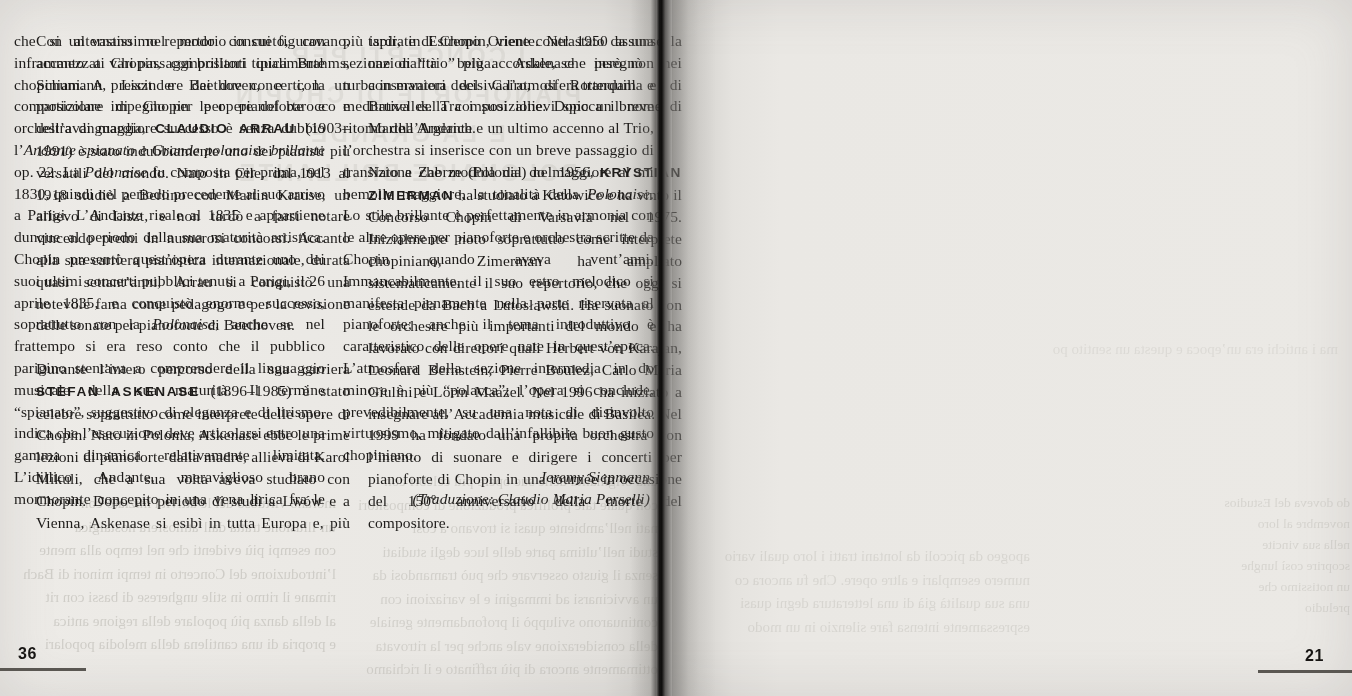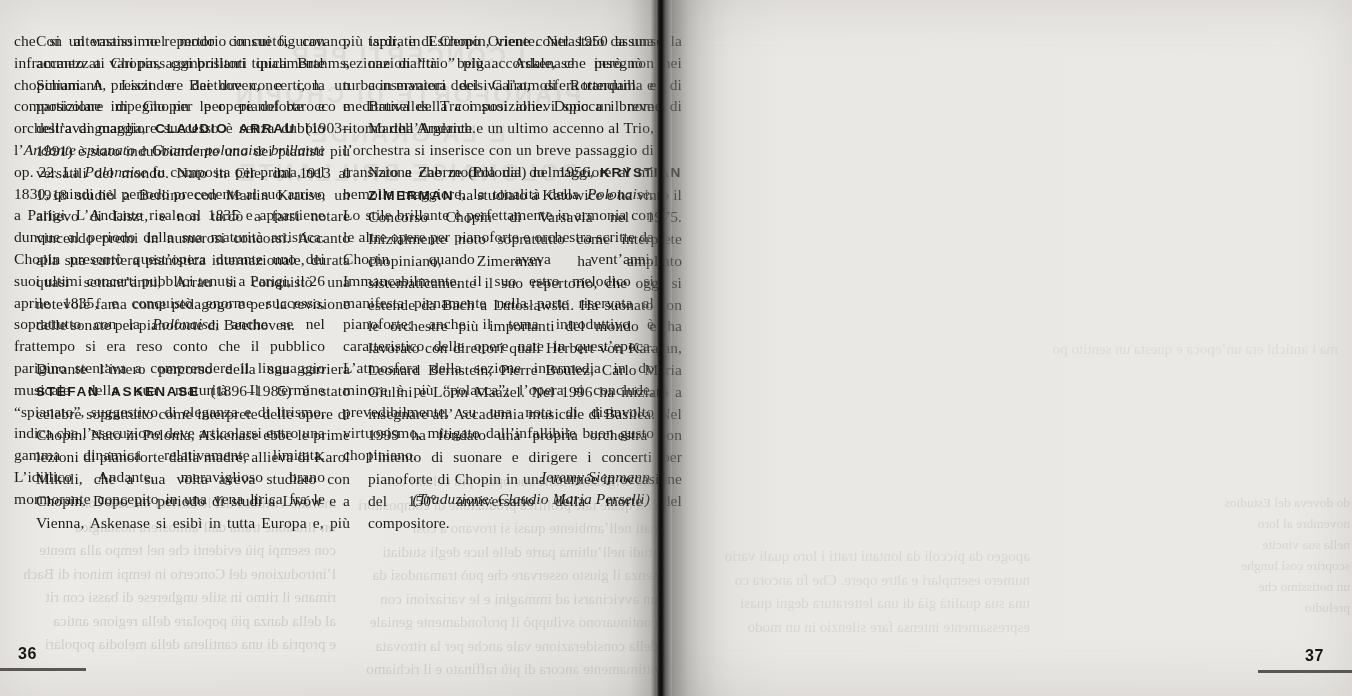--- a/index.html
+++ b/index.html
@@ -133,18 +133,18 @@
   </div>
 
   <div class="body-text right-body">
     <p>Con un vastissimo repertorio in cui figuravano, accanto a Chopin, compositori quali Brahms, Schumann, Liszt e Beethoven, e con un particolare impegno per le opere del barocco e dell’avanguardia, <span class="name">CLAUDIO ARRAU</span> (1903–1991) è stato indubbiamente uno dei pianisti più versatili del mondo. Nato in Cile, dal 1913 al 1918 studiò a Berlino con Martin Krause, un allievo di Liszt, e non tardò a farsi notare vincendo premi in numerosi concorsi. Accanto alla sua carriera pianistica internazionale, durata quasi settant’anni, Arrau si conquistò una notevole fama come pedagogo e per la revisione delle sonate per pianoforte di Beethoven.</p>
     <p>Durante l’intero percorso della sua carriera <span class="name">STEFAN ASKENASE</span> (1896–1985) è stato celebre soprattutto come interprete delle opere di Chopin. Nato in Polonia, Askenase ebbe le prime lezioni di pianoforte dalla madre, allieva di Karol Mikuli, che a sua volta aveva studiato con Chopin. Dopo un periodo di studi a Lwów e a Vienna, Askenase si esibì in tutta Europa e, più tardi, in Estremo Oriente. Nel 1950 assunse la nazionalità belga. Askenase insegnò nei conservatori del Cairo, di Rotterdam e di Bruxelles. Tra i suoi allievi spicca il nome di Martha Argerich.</p>
     <p>Nato a Zabrze (Polonia) nel 1956, <span class="name">KRYSTIAN ZIMERMAN</span> ha studiato a Katowice e ha vinto il Concorso Chopin di Varsavia nel 1975. Inizialmente noto soprattutto come interprete chopiniano, Zimerman ha ampliato sistematicamente il suo repertorio, che oggi si estende da Bach a Lutosławski. Ha suonato con le orchestre più importanti del mondo e ha lavorato con direttori quali Herbert von Karajan, Leonard Bernstein, Pierre Boulez, Carlo Maria Giulini e Lorin Maazel. Nel 1996 ha iniziato a insegnare all’Accademia musicale di Basilea. Nel 1999 ha fondato una propria orchestra con l’intento di suonare e dirigere i concerti per pianoforte di Chopin in una tournée in occasione del 150º anniversario della morte del compositore.</p>
   </div>
 
   <div class="pagenum pagenum-left">36</div>
   <div class="pagerule pagerule-left"></div>
-  <div class="pagenum pagenum-right">37</div>
+  <div class="pagenum pagenum-right">21</div>
   <div class="pagerule pagerule-right"></div>
 
   <div class="gutter"></div>
   <div class="vignette"></div>
 </div>
 
 </body></html>

